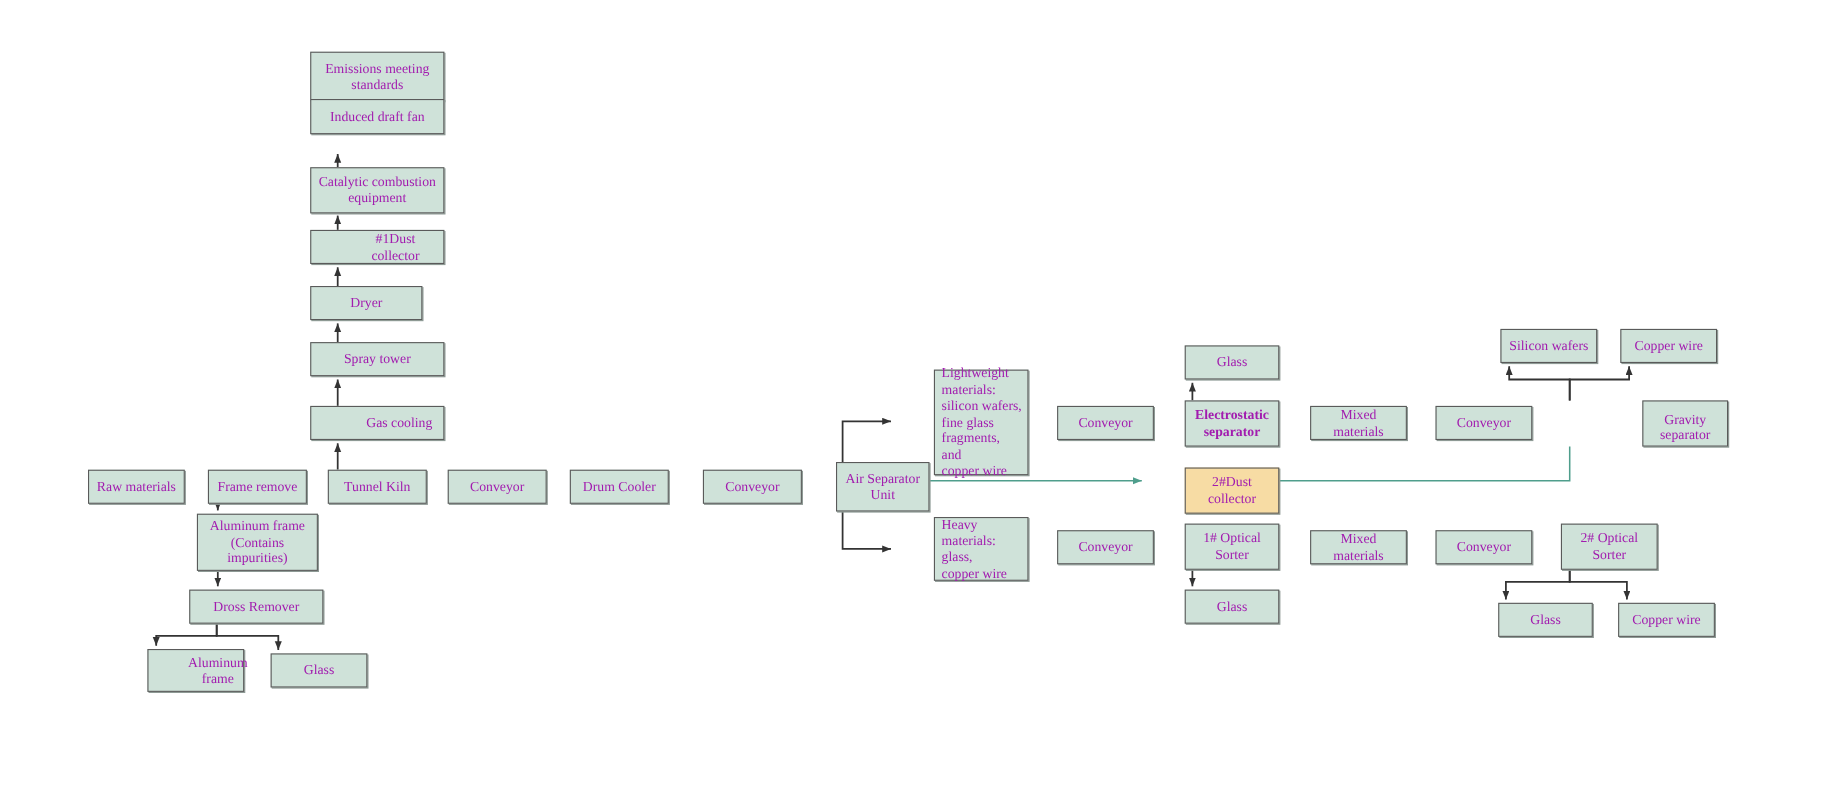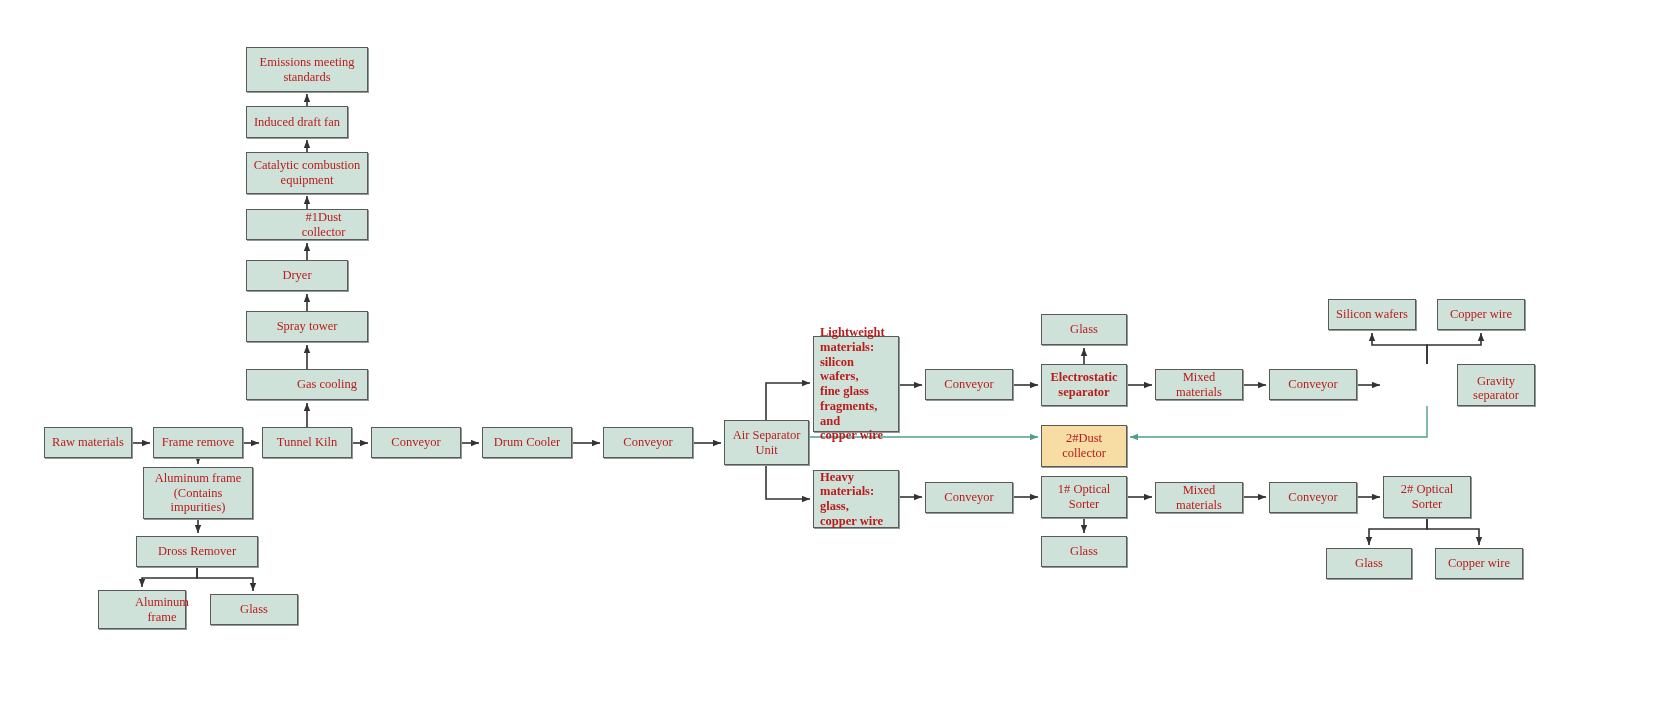--- a/index.html
+++ b/index.html
@@ -26,31 +26,31 @@
   .node {
     position: absolute;
     box-sizing: border-box;
     background: #cfe2d9;
     border: 1px solid #5a5a5a;
     box-shadow: 1px 1px 0 0 #8e9a95;
     display: flex;
     align-items: center;
     justify-content: center;
     text-align: center;
-    color: #b91c1c;
+    color: #a21caf;
     font-size: 12.5px;
     line-height: 1.18;
     padding: 2px 4px;
     white-space: pre-line;
+    margin-left: 36px;
   }
   .node.align-left {
     justify-content: flex-start;
     text-align: left;
     padding-left: 6px;
-    font-weight: bold;
   }
   .node.accent {
     background: #f7dca4;
   }
 </style>
 </head>
 <body>
 
 <div id="canvas">
   <svg class="edges" viewBox="0 0 1680 728">
@@ -115,21 +115,21 @@
       <path d="M1243,497 L1266,497" stroke="#333" stroke-width="1.6" fill="none" marker-end="url(#arrow)"></path>
       <path d="M1357,497 L1380,497" stroke="#333" stroke-width="1.6" fill="none" marker-end="url(#arrow)"></path>
       <path d="M1427,518 L1427,529 L1369,529 L1369,545" stroke="#333" stroke-width="1.6" fill="none" marker-end="url(#arrow)"></path>
       <path d="M1427,518 L1427,529 L1479,529 L1479,545" stroke="#333" stroke-width="1.6" fill="none" marker-end="url(#arrow)"></path>
     </g>
   </svg>
 
   <div id="nodes-layer">
       <div class="node" style="left: 246px; top: 47px; width: 122px; height: 45px;"><span>Emissions meeting
 standards</span></div>
-      <div class="node" style="left: 246px; top: 106px; width: 102px; height: 32px; justify-content: center;"><span>Induced draft fan</span></div>
+      <div class="node" style="left: 246px; top: 90px; width: 122px; height: 32px; justify-content: center;"><span>Induced draft fan</span></div>
       <div class="node" style="left: 246px; top: 152px; width: 122px; height: 42px;"><span>Catalytic combustion
 equipment</span></div>
       <div class="node" style="left: 246px; top: 209px; width: 122px; height: 31px; padding-left: 37px;"><span>#1Dust collector</span></div>
       <div class="node" style="left: 246px; top: 260px; width: 102px; height: 31px;"><span>Dryer</span></div>
       <div class="node" style="left: 246px; top: 311px; width: 122px; height: 31px;"><span>Spray tower</span></div>
       <div class="node" style="left: 246px; top: 369px; width: 122px; height: 31px; padding-left: 44px;"><span>Gas cooling</span></div>
       <div class="node" style="left: 44px; top: 427px; width: 88px; height: 31px;"><span>Raw materials</span></div>
       <div class="node" style="left: 153px; top: 427px; width: 90px; height: 31px;"><span>Frame remove</span></div>
       <div class="node" style="left: 262px; top: 427px; width: 90px; height: 31px;"><span>Tunnel Kiln</span></div>
       <div class="node" style="left: 371px; top: 427px; width: 90px; height: 31px;"><span>Conveyor</span></div>

